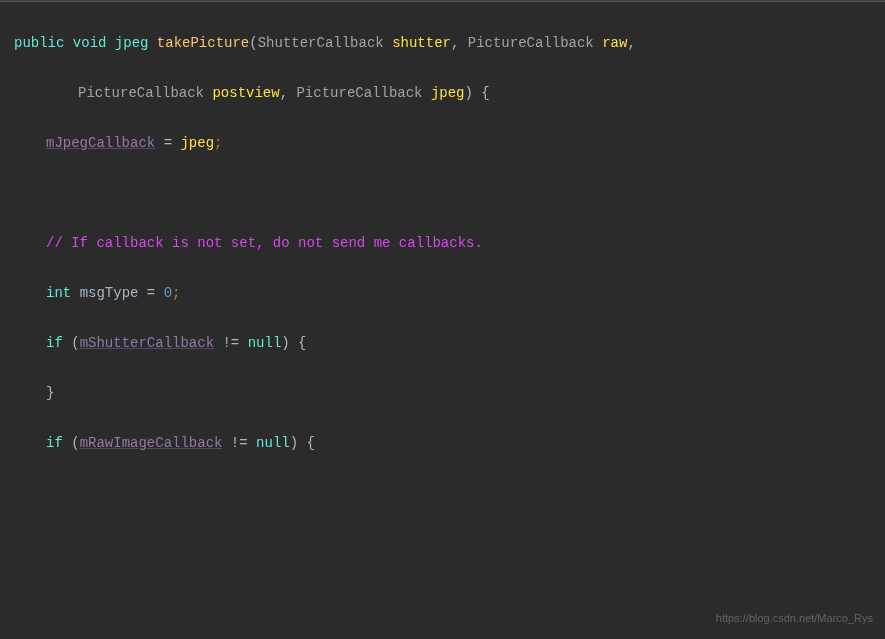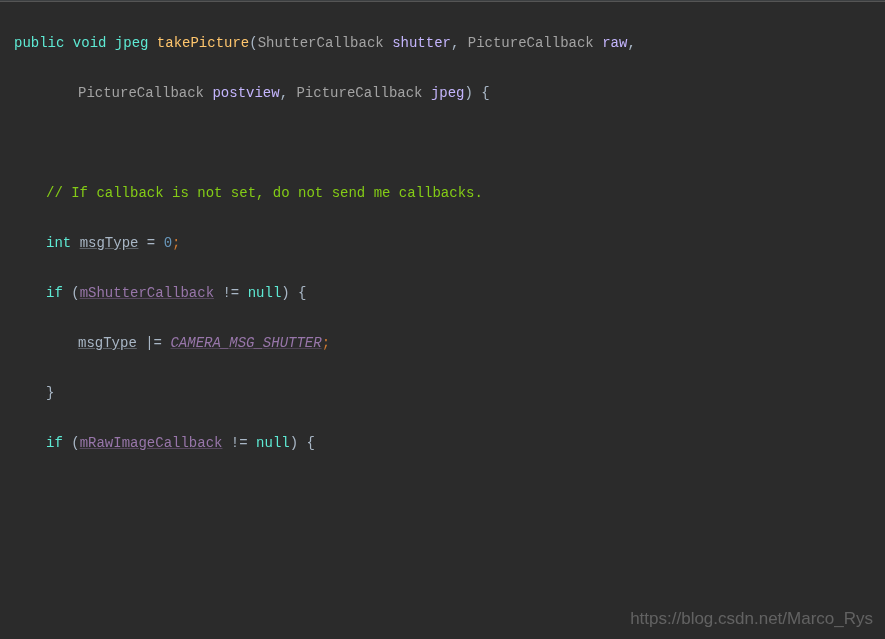--- a/index.html
+++ b/index.html
@@ -15,68 +15,68 @@
       position: relative;
     }
     .code-area {
       padding: 4px 0 4px 14px;
       white-space: pre;
     }
     .line { display: block; min-height: 25px; }
     .kw { color: #5eead4; }
     .method-name { color: #ffc66d; text-align: center; }
     .type { color: #a3a3a3; }
-    .param { color: #c4b5fd; }
+    .param { color: #fde047; }
     .field { color: #9876aa; text-decoration: underline; text-decoration-color: rgba(152,118,170,0.4); }
-    .local { color: #a9b7c6; text-decoration: underline; text-decoration-color: rgba(169,183,198,0.4); }
+    .local { color: #a9b7c6; text-decoration-color: rgba(169,183,198,0.4); }
     .num { color: #6897bb; }
     .op { color: #a9b7c6; }
     .semi { color: #cc7832; }
     .brace { color: #a9b7c6; }
-    .comment { color: #84cc16; }
+    .comment { color: #d946ef; }
     .const { color: #9876aa; font-style: italic; text-decoration: underline; text-decoration-color: rgba(152,118,170,0.3); }
     .paren { color: #a9b7c6; }
     .ind1 { padding-left: 32px; display: inline-block; }
     .ind2 { padding-left: 64px; display: inline-block; }
     .ind-cont { padding-left: 64px; display: inline-block; }
     .topbar {
       height: 2px;
       background: #3c3f41;
       border-bottom: 1px solid #555;
     }
     .watermark {
       position: absolute;
       bottom: 8px;
       right: 12px;
       color: rgba(200,200,200,0.35);
-      font-size: 17px;
+      font-size: 11px;
       font-family: Arial, sans-serif;
     }
     .wm-bg {
       position: absolute;
       bottom: 26px;
       right: 40px;
       color: rgba(120,120,120,0.12);
       font-size: 18px;
       font-family: Arial, sans-serif;
       letter-spacing: 2px;
     }
   </style>
 </head>
 <body>
 
 <div class="topbar"></div>
 <div class="code-area">
 <span class="line"><span class="kw">public</span> <span class="kw">void</span> <span class="kw">jpeg</span> <span class="method-name">takePicture</span><span class="paren">(</span><span class="type">ShutterCallback</span> <span class="param">shutter</span><span class="op">,</span> <span class="type">PictureCallback</span> <span class="param">raw</span><span class="op">,</span></span>
 <span class="line"><span class="ind-cont"></span><span class="type">PictureCallback</span> <span class="param">postview</span><span class="op">,</span> <span class="type">PictureCallback</span> <span class="param">jpeg</span><span class="paren">)</span> <span class="brace">{</span></span>
+<span class="line"><span class="ind1"></span><span class="field">mJpegCallback</span> <span class="op">=</span> <span class="param">jpeg</span><span class="semi">;</span></span>
 <span class="line"></span>
 <span class="line"><span class="ind1"></span><span class="comment">// If callback is not set, do not send me callbacks.</span></span>
 <span class="line"><span class="ind1"></span><span class="kw">int</span> <span class="local">msgType</span> <span class="op">=</span> <span class="num">0</span><span class="semi">;</span></span>
 <span class="line"><span class="ind1"></span><span class="kw">if</span> <span class="paren">(</span><span class="field">mShutterCallback</span> <span class="op">!=</span> <span class="kw">null</span><span class="paren">)</span> <span class="brace">{</span></span>
-<span class="line"><span class="ind2"></span><span class="local">msgType</span> <span class="op">|=</span> <span class="const">CAMERA_MSG_SHUTTER</span><span class="semi">;</span></span>
 <span class="line"><span class="ind1"></span><span class="brace">}</span></span>
 <span class="line"><span class="ind1"></span><span class="kw">if</span> <span class="paren">(</span><span class="field">mRawImageCallback</span> <span class="op">!=</span> <span class="kw">null</span><span class="paren">)</span> <span class="brace">{</span></span>
 
 
 
 
 
 
 
 

